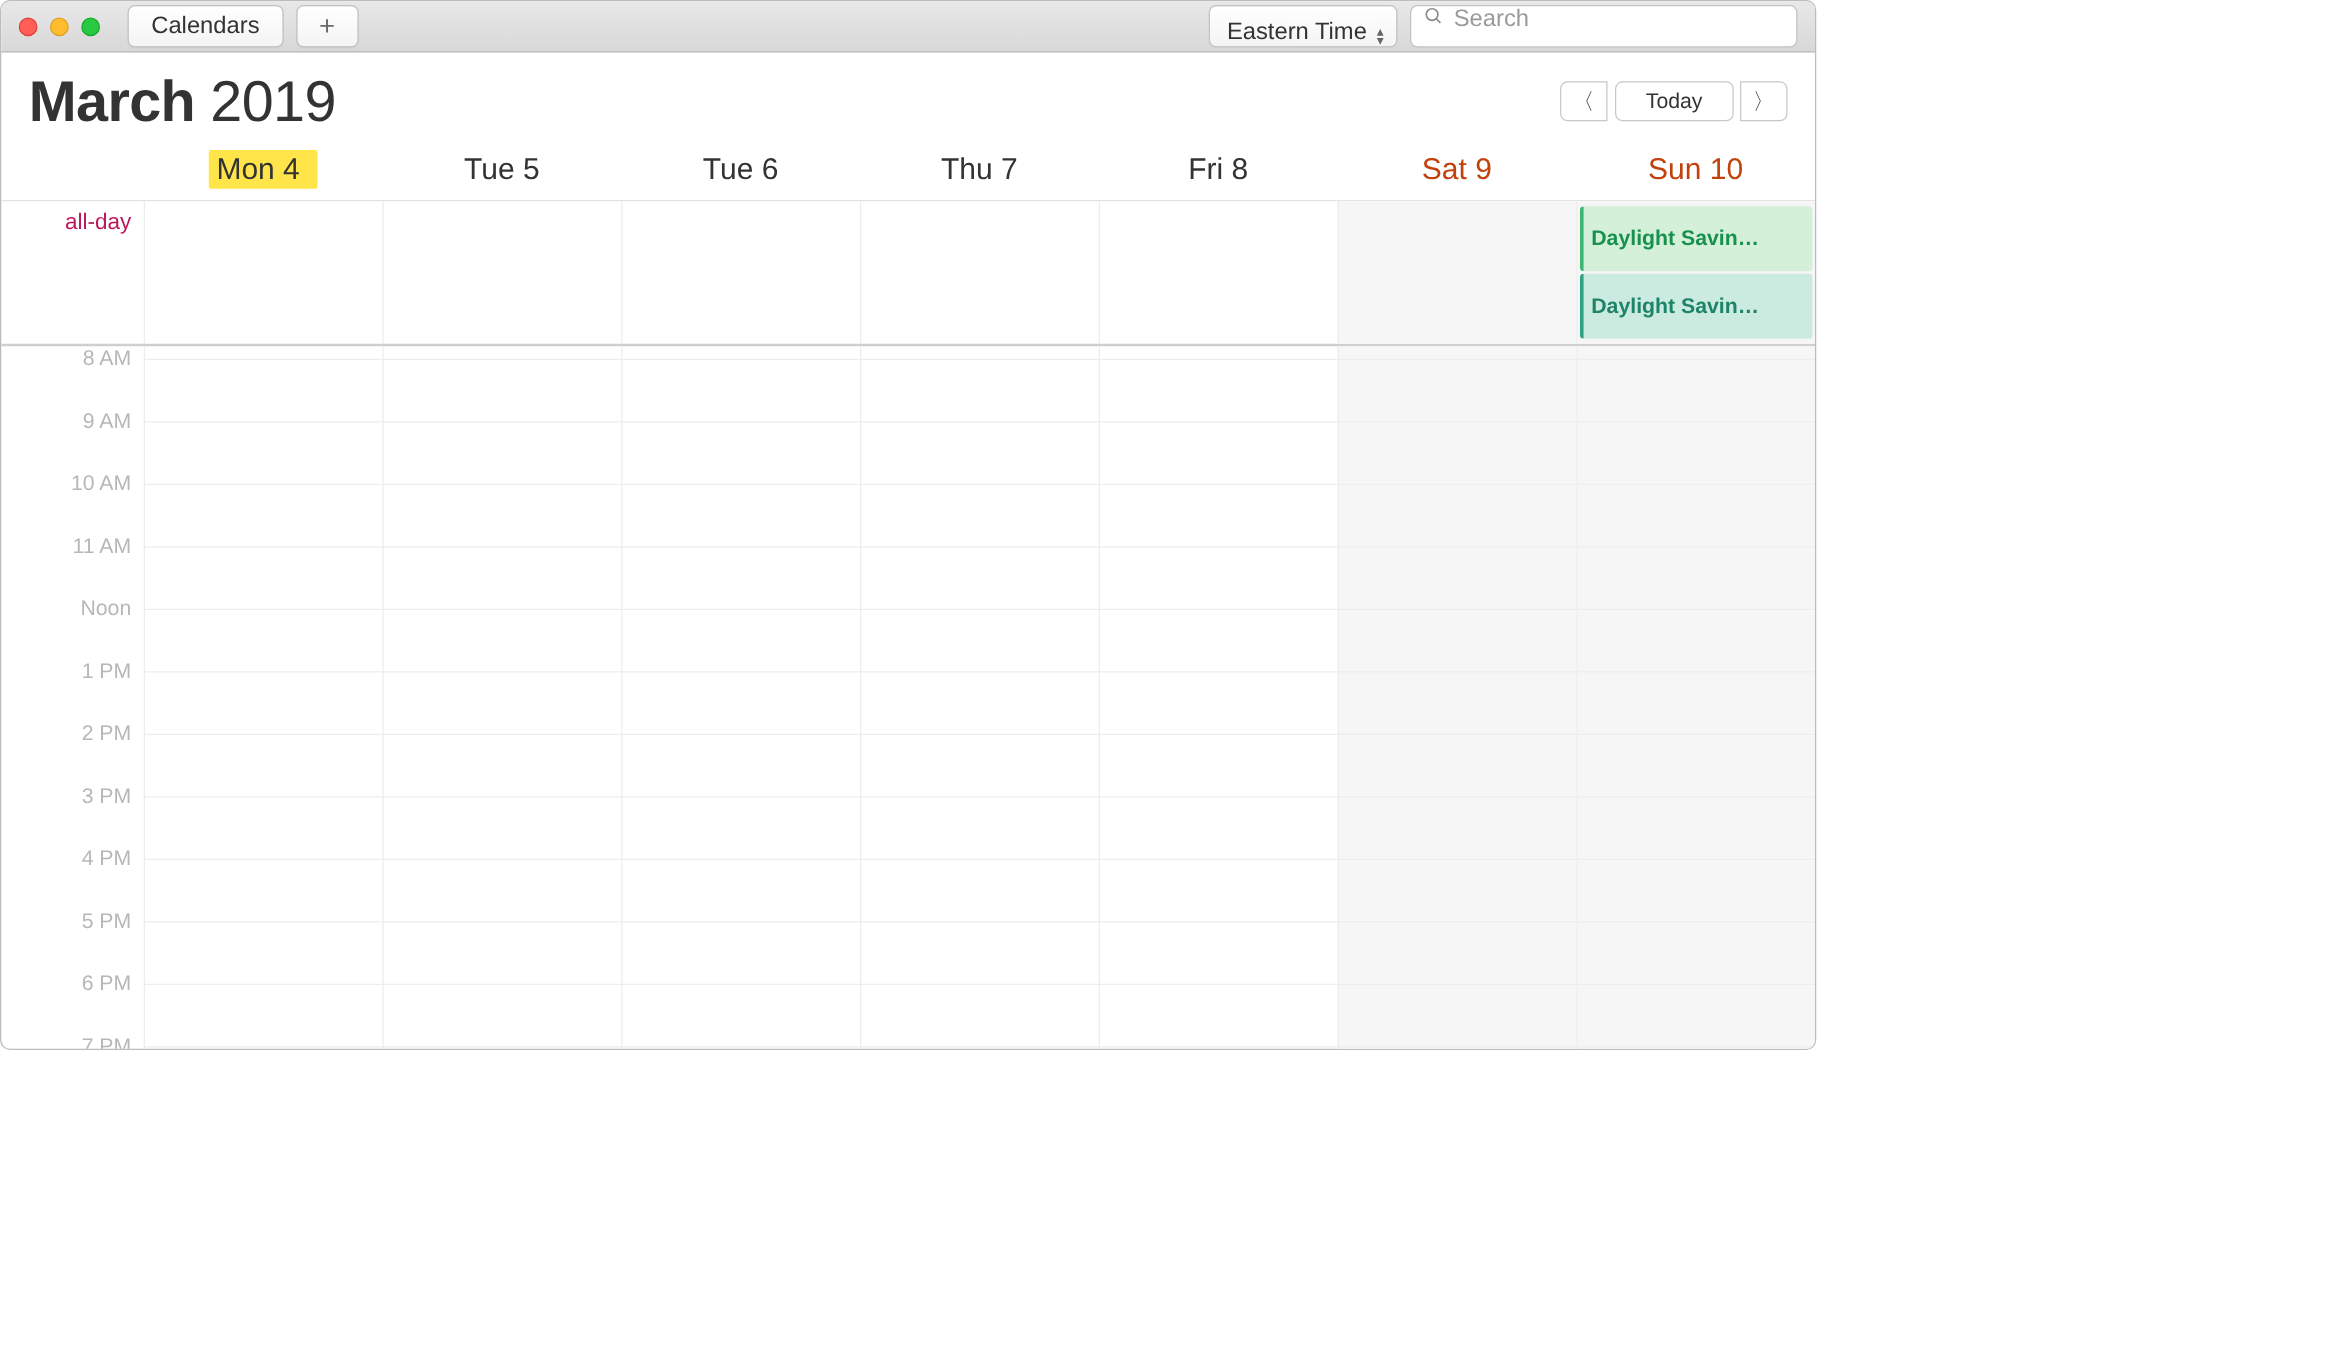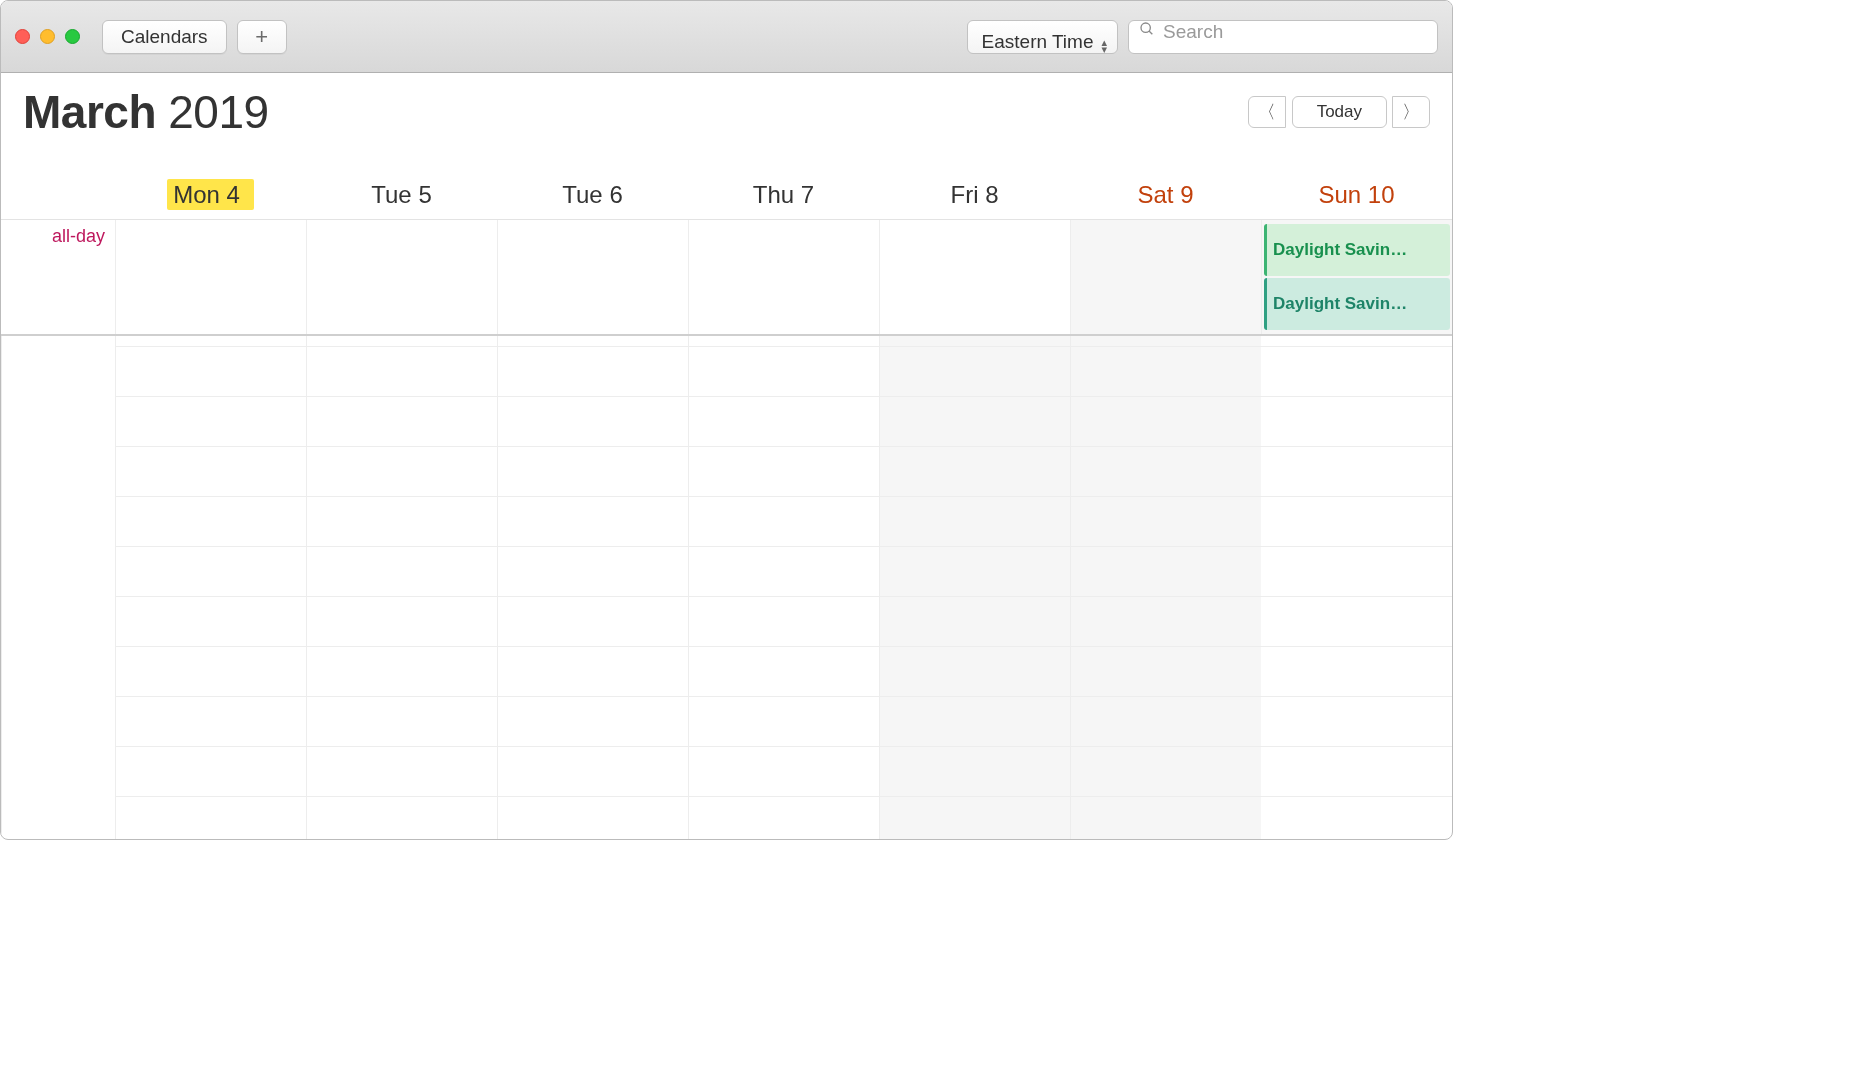--- a/index.html
+++ b/index.html
@@ -8,21 +8,21 @@
       background: #fff;
       width: 1453px;
       height: 840px;
       overflow: hidden;
       border: 1px solid #bbb;
       border-radius: 8px;
     }
 
     
     .titlebar {
-      height: 72px;
+      height: 41px;
       background: linear-gradient(to bottom, #e8e8e8, #d8d8d8);
       border-bottom: 1px solid #b0b0b0;
       display: flex;
       align-items: center;
       padding: 0 14px;
       gap: 10px;
     }
     .traffic-lights { display: flex; gap: 10px; margin-right: 12px; }
     .tl { width: 15px; height: 15px; border-radius: 50%; }
     .tl.red   { background: #ff5f57; border: 0.5px solid #e14038; }
@@ -118,21 +118,20 @@
     .grid-wrap { position:relative; }
     .dayhead {
       display:grid;
       grid-template-columns: 114px repeat(7, 1fr);
       border-bottom:1px solid #e3e3e3;
     }
     .dayhead .gutter { }
     .dayhead .dh {
       text-align:center; font-size:24px; color:#333; padding:4px 0 10px;
       font-weight:400;
-      margin-top:28px;
     }
     .dayhead .dh.weekend { color:#c2410c; }
     .dayhead .dh .today-hl {
       background:#ffe54a; padding:2px 14px 2px 6px; border-radius:2px;
     }
 
     
     .allday {
       display:grid;
       grid-template-columns: 114px repeat(7, 1fr);
@@ -251,20 +250,34 @@
     <div class="cell"></div>
     <div class="cell"></div>
     <div class="cell weekend"></div>
     <div class="cell weekend">
       <div class="ev-allday">Daylight Savin…</div>
       <div class="ev-allday alt">Daylight Savin…</div>
     </div>
   </div>
 
   <div class="timegrid" id="timegrid" style="height: 620px;">
+    <div class="time-gutter" id="time-gutter">
+        <div class="hour-label" style="top: 10px;">8 AM</div>
+        <div class="hour-label" style="top: 60px;">9 AM</div>
+        <div class="hour-label" style="top: 110px;">10 AM</div>
+        <div class="hour-label" style="top: 160px;">11 AM</div>
+        <div class="hour-label" style="top: 210px;">Noon</div>
+        <div class="hour-label" style="top: 260px;">1 PM</div>
+        <div class="hour-label" style="top: 310px;">2 PM</div>
+        <div class="hour-label" style="top: 360px;">3 PM</div>
+        <div class="hour-label" style="top: 410px;">4 PM</div>
+        <div class="hour-label" style="top: 460px;">5 PM</div>
+        <div class="hour-label" style="top: 510px;">6 PM</div>
+        <div class="hour-label" style="top: 560px;">7 PM</div>
+      </div>
     <div class="daycol"></div>
     <div class="daycol"></div>
     <div class="daycol"></div>
     <div class="daycol"></div>
     <div class="daycol"></div>
     <div class="daycol weekend"></div>
     <div class="daycol weekend"></div>
   <div class="hour-line" style="top: 10px;"></div>
       <div class="hour-line" style="top: 60px;"></div>
       <div class="hour-line" style="top: 110px;"></div>

